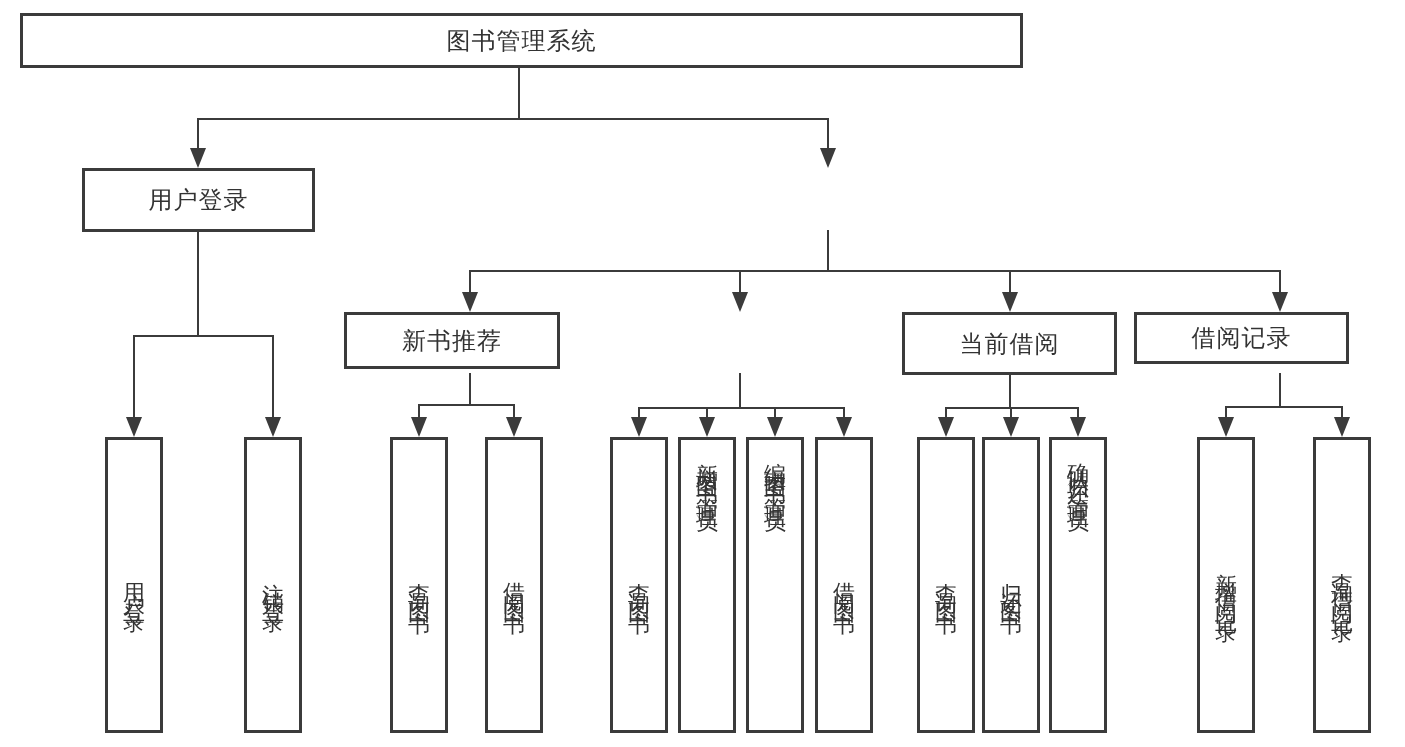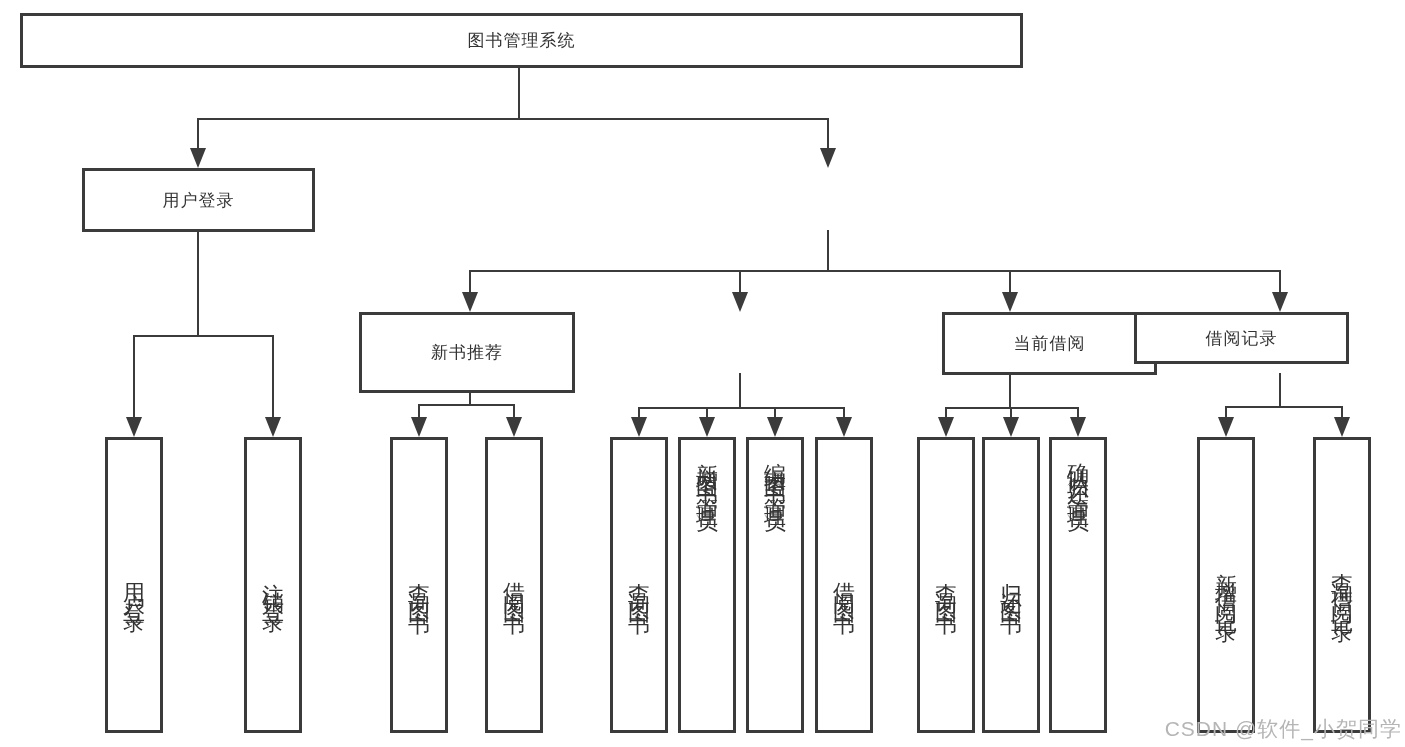--- a/index.html
+++ b/index.html
@@ -11,21 +11,21 @@
   *{margin:0;padding:0;box-sizing:border-box;}
   body{background:var(--background);font-family:"Liberation Sans","DejaVu Sans",sans-serif;}
   .canvas{
     position:relative;width:1405px;height:747px;
     background:var(--background);overflow:hidden;color:var(--text);
   }
   
   .hbox{
     position:absolute;background:#fff;border:3px solid var(--line);
     display:flex;align-items:center;justify-content:center;
-    font-size:17px;letter-spacing:1px;color:var(--text);z-index:2;
+    font-size:24px;letter-spacing:1px;color:var(--text);z-index:2;
   }
   .leaf{
     position:absolute;width:58px;height:296px;background:#fff;
     border:3px solid var(--line);display:flex;align-items:center;justify-content:center;
     z-index:2;top:437px;
   }
   .leaf .vtext{
     writing-mode:vertical-rl;text-orientation:mixed;white-space:nowrap;
     font-size:22px;line-height:1;letter-spacing:10px;color:var(--text);
   }
@@ -95,24 +95,24 @@
   <div class="arrow" style="left:1334px;top:406px;height:31px;"></div>
 
   <div class="hbox" style="left:20px;top:13px;width:1003px;height:55px;">
     <span>图书管理系统</span>
   </div>
 
   <div class="hbox" style="left:82px;top:168px;width:233px;height:64px;">
     <span>用户登录</span>
   </div>
 
-  <div class="hbox" style="left:359px;top:312px;width:216px;height:81px;">
+  <div class="hbox" style="left:344px;top:312px;width:216px;height:57px;">
     <span>新书推荐</span>
   </div>
-  <div class="hbox" style="left:902px;top:312px;width:215px;height:63px;margin-left:40px;">
+  <div class="hbox" style="left:902px;top:312px;width:215px;height:63px;">
     <span>当前借阅</span>
   </div>
   <div class="hbox" style="left:1134px;top:312px;width:215px;height:52px;">
     <span>借阅记录</span>
   </div>
 
   <div class="leaf" style="left:105px;">
     <span class="vtext">用户登录</span>
   </div>
   <div class="leaf" style="left:244px;">
@@ -149,15 +149,14 @@
     <span class="vtext">确认归还（管理员）</span>
   </div>
 
   <div class="leaf" style="left:1197px;">
     <span class="vtext">新增借阅记录</span>
   </div>
   <div class="leaf" style="left:1313px;">
     <span class="vtext">查询借阅记录</span>
   </div>
 
-  <div class="watermark">CSDN @软件_小贺同学</div>
 
 </div>
 
 </body></html>

